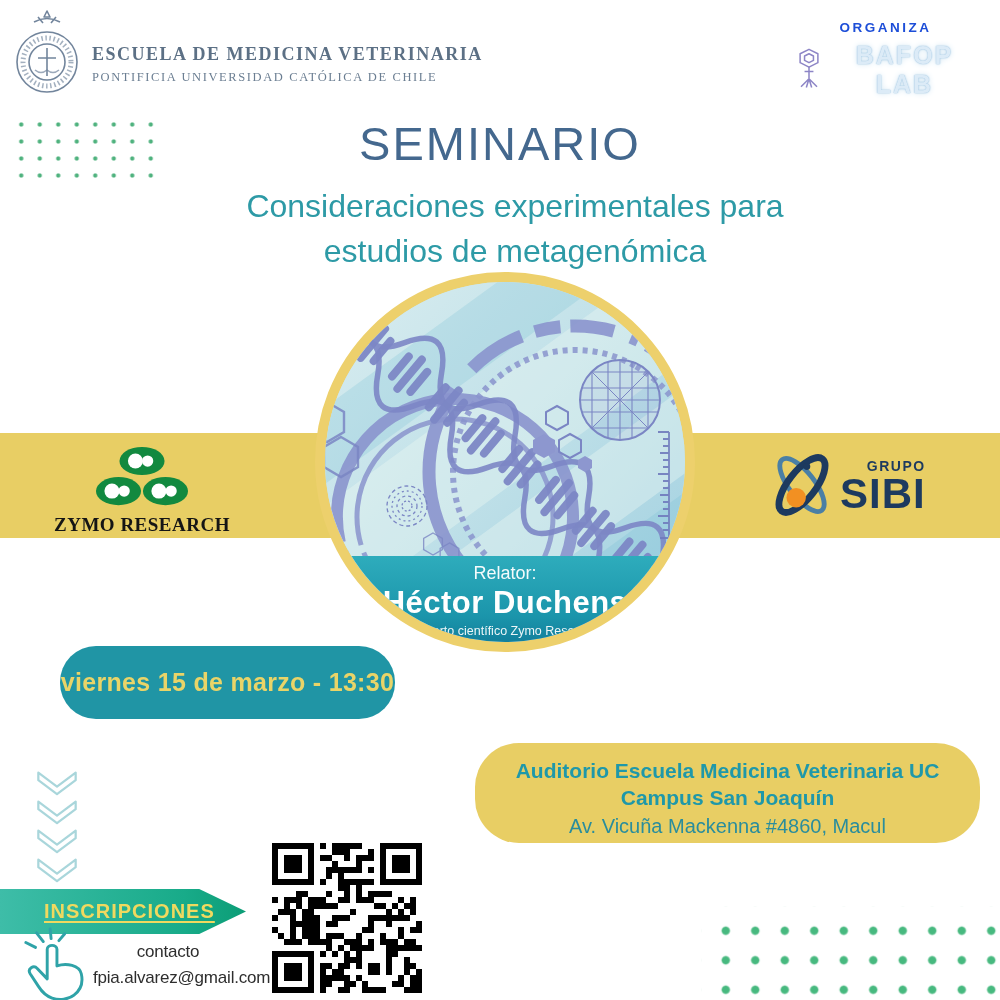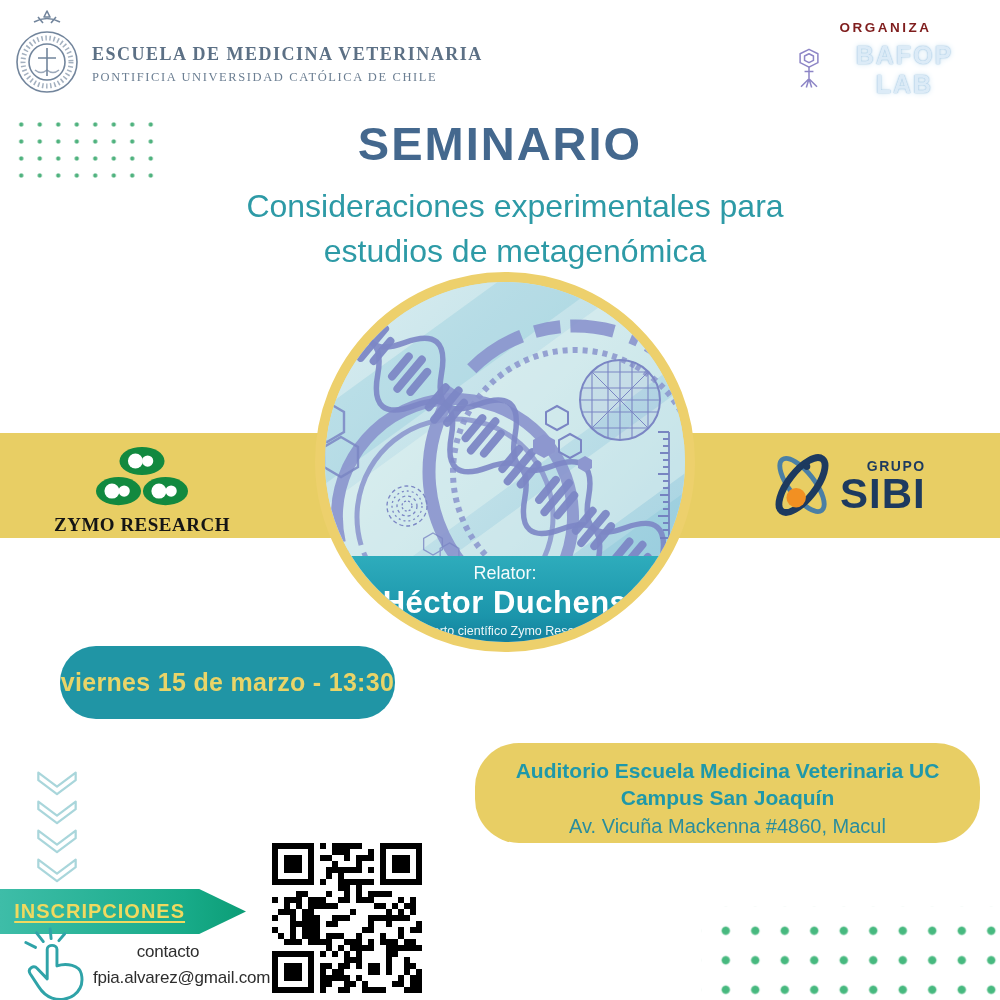--- a/index.html
+++ b/index.html
@@ -7,36 +7,36 @@
           font-family:"Liberation Sans",sans-serif;}
 
   
   .crest{position:absolute;left:14px;top:8px;width:66px;height:92px;}
   .school-block{position:absolute;left:92px;top:44px;color:#5f7389;}
   .school-name{font-family:"Liberation Serif",serif;font-size:18px;font-weight:bold;
                letter-spacing:1.5px;color:#5c7085;}
   .university-name{font-family:"Liberation Serif",serif;font-size:12.5px;letter-spacing:1.6px;
                    color:#6b7e92;margin-top:5px;}
   .organizer{position:absolute;right:22px;top:20px;width:185px;text-align:center;}
-  .organiza-label{font-size:13.5px;font-weight:bold;letter-spacing:2.5px;color:#7f1d1d;}
+  .organiza-label{font-size:13.5px;font-weight:bold;letter-spacing:2.5px;color:#1d4ed8;}
   .bafop-row{display:flex;align-items:center;justify-content:flex-start;gap:6px;margin-top:6px;}
   .bafop-text{font-size:25px;font-weight:800;letter-spacing:2px;color:#dcebf7;
               text-shadow:0 0 1px #9cc2e0,0 0 2px #aed0e8,0 0 6px #cfe4f2;}
 
   
   .dots-tl{position:absolute;left:8px;top:112px;width:148px;height:66px;
     background-image:radial-gradient(circle,#4fb27e 1.4px,rgba(79,178,126,.35) 2.3px,transparent 2.8px);
     background-size:18.5px 17px;background-position:4px 4px;}
   .dots-br{position:absolute;left:701px;top:906px;width:299px;height:90px;
     background-image:radial-gradient(circle,#47b97f 3.4px,rgba(71,185,127,.45) 4.2px,transparent 4.8px);
     background-size:29.5px 29.5px;background-position:10px 10px;}
 
   
   .title{position:absolute;left:0;top:116px;width:100%;text-align:center;
-         font-size:47px;font-weight:700;letter-spacing:2px;color:#44688e;}
+         font-size:47px;font-weight:400;letter-spacing:2px;color:#44688e;}
   .subtitle{position:absolute;left:0;top:184px;width:100%;text-align:center;
             font-size:32px;line-height:1.42;color:#2d9aa6;margin-left:15px;}
 
   
   .band{position:absolute;left:0;top:433px;width:1000px;height:105px;background:#e8ce64;z-index:1;}
 
   .zymo{position:absolute;left:52px;top:446px;width:180px;text-align:center;z-index:2;}
   .zymo-text{font-family:"Liberation Serif",serif;font-weight:bold;font-size:19px;
              color:#151515;margin-top:2px;letter-spacing:.5px;}
   .sibi{position:absolute;left:766px;top:446px;width:210px;display:flex;align-items:center;z-index:2;}
@@ -63,22 +63,22 @@
               background:#e8ce64;text-align:center;padding-top:14px;box-sizing:border-box;}
   .venue-strong{font-size:21px;font-weight:800;color:#1f98a9;line-height:1.3;}
   .venue-plain{font-size:20px;color:#2a8d9c;margin-top:3px;}
 
   
   .chevrons{position:absolute;left:34px;top:768px;display:flex;flex-direction:column;gap:1px;}
   .inscr-banner{position:absolute;left:0;top:889px;width:246px;height:45px;
       background:linear-gradient(90deg,#3ebda8 0%,#18ab89 75%,#0c9d76 100%);
       clip-path:polygon(0 0,81% 0,100% 50%,81% 100%,0 100%);
       display:flex;align-items:center;}
-  .inscr-banner span{display:block;width:81%;text-align:center;font-size:20px;font-weight:800;
-      letter-spacing:1px;color:#f0d95f;text-decoration:underline;text-underline-offset:3px;}
+  .inscr-banner span{display:block;width:81%;font-size:20px;font-weight:800;
+      letter-spacing:1px;color:#f0d95f;text-decoration:underline;text-underline-offset:3px;margin-left:44px;}
   .hand{position:absolute;left:14px;top:926px;}
   .contact{position:absolute;left:93px;top:942px;width:150px;text-align:center;color:#2e2e2e;}
   .contact-label{font-size:17px;font-weight:500;letter-spacing:-.2px;}
   .contact-email{font-size:17px;font-weight:500;letter-spacing:-.2px;margin-top:6px;}
 
   
   .qr{position:absolute;left:272px;top:843px;width:150px;height:150px;background:#fff;}
 </style>
 </head>
 <body>

